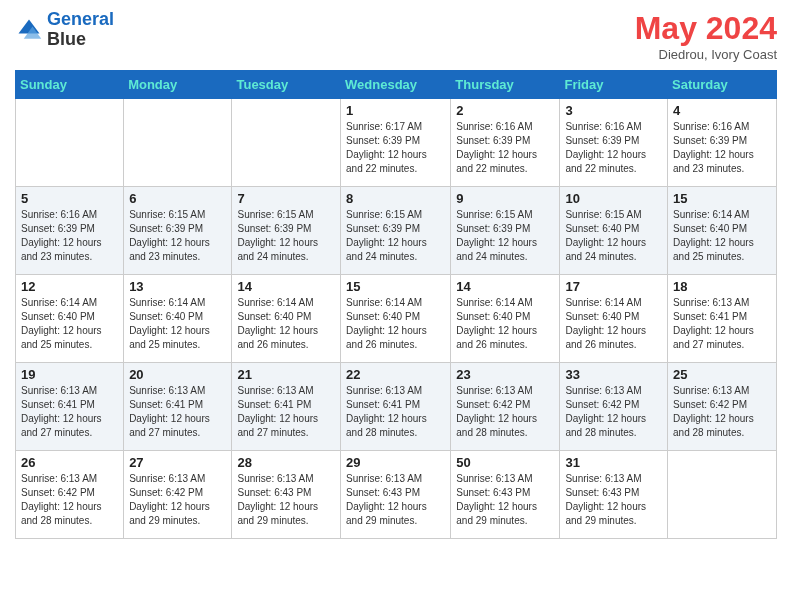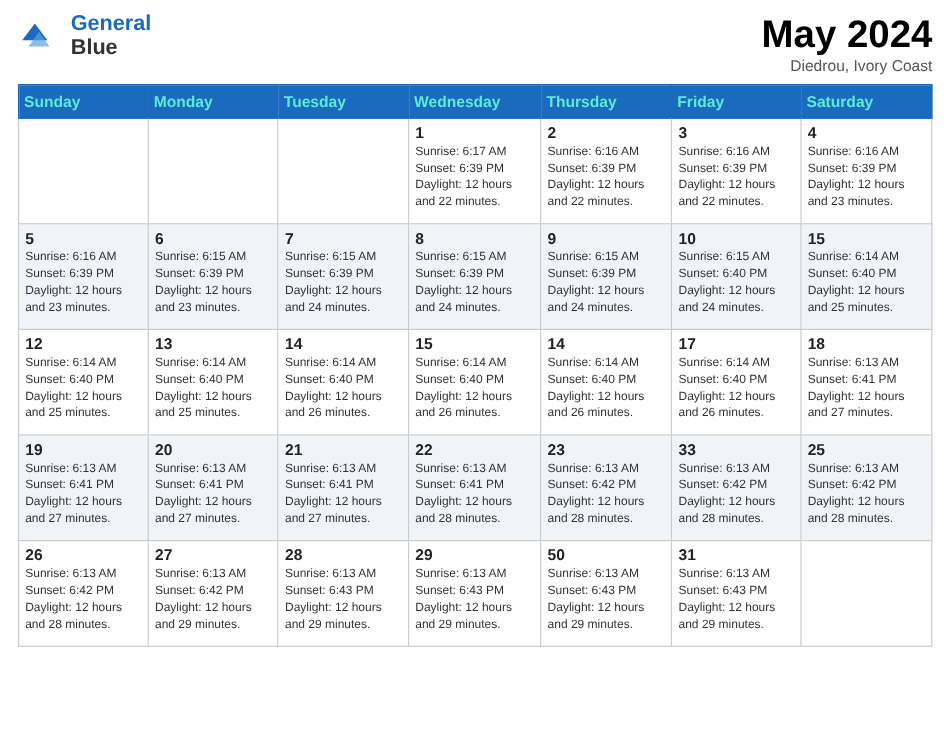--- a/index.html
+++ b/index.html
@@ -18,42 +18,42 @@
     }
     .header {
       display: flex;
       justify-content: space-between;
       align-items: flex-start;
       margin-bottom: 8px;
     }
     .logo {
       display: flex;
       align-items: center;
-      gap: 16px;
+      gap: 4px;
     }
     .logo-text {
       font-size: 18px;
       font-weight: bold;
       color: #333;
       line-height: 1.1;
     }
     .logo-text span {
       color: #1a6abf;
     }
     .logo-icon {
       width: 28px;
       height: 28px;
     }
     .title-block {
       text-align: right;
     }
     .main-title {
       font-size: 32px;
       font-weight: bold;
-      color: #000000;
+      color: #ef4444;
     }
     .subtitle {
       font-size: 13px;
       color: #555;
     }
     .calendar {
       width: 100%;
       border-collapse: collapse;
       font-size: 11px;
     }

